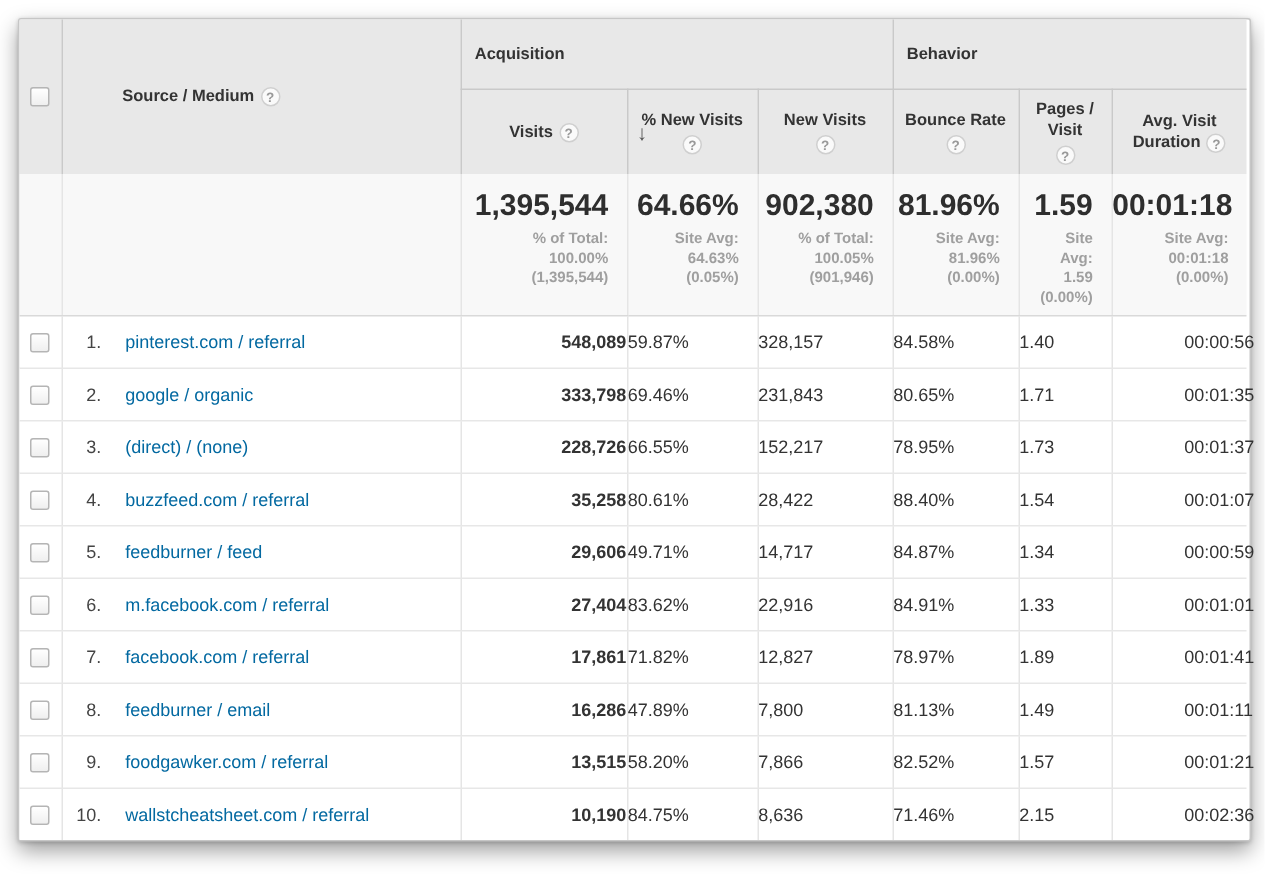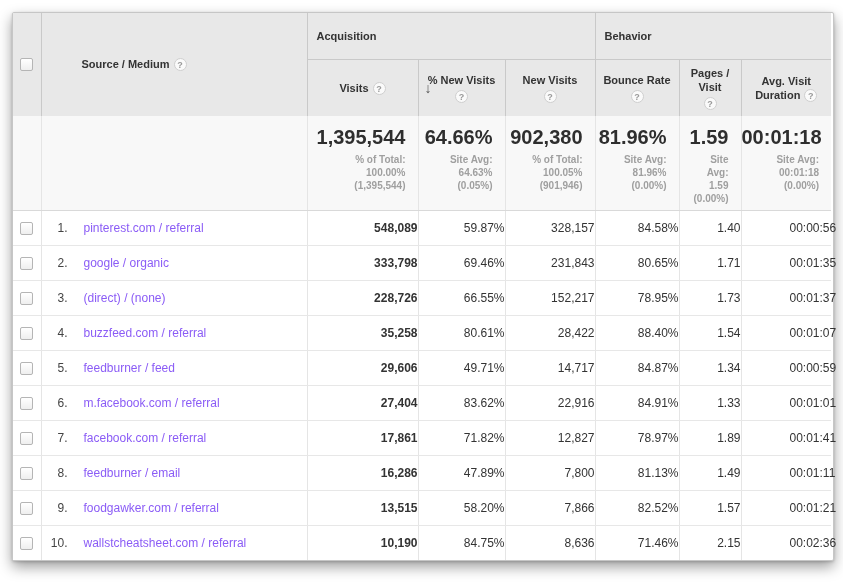--- a/index.html
+++ b/index.html
@@ -65,22 +65,22 @@
   tbody tr.data td{
     height:35px;font-size:12px;color:#333;background:#fff;
     border-right:1px solid #e5e5e5;border-bottom:1px solid #e7e7e7;
     padding:0;box-sizing:border-box;vertical-align:middle;
   }
   tbody tr.data td:last-child{border-right:none;padding-left:48px;}
   tbody tr.data:last-child td{border-bottom:none;}
   td.cb-cell{text-align:center;}
   td.source-cell{text-align:left;padding-left:4px;white-space:nowrap;overflow:hidden;}
   .rank{display:inline-block;width:26px;text-align:right;color:#444;margin-right:16px;}
-  a.src-link{color:#8b5cf6;text-decoration:none;cursor:pointer;}
-  td.num{text-align:right;padding-right:12px;}
+  a.src-link{color:#0369a1;text-decoration:none;cursor:pointer;}
+  td.num{padding-right:12px;}
   td.num-visits{text-align:right;padding-right:12px;font-weight:bold;color:#222;}
 </style>
 </head>
 <body>
 
 <div class="card">
 <table>
   <colgroup>
     <col style="width:28px">
         <col style="width:266px">

